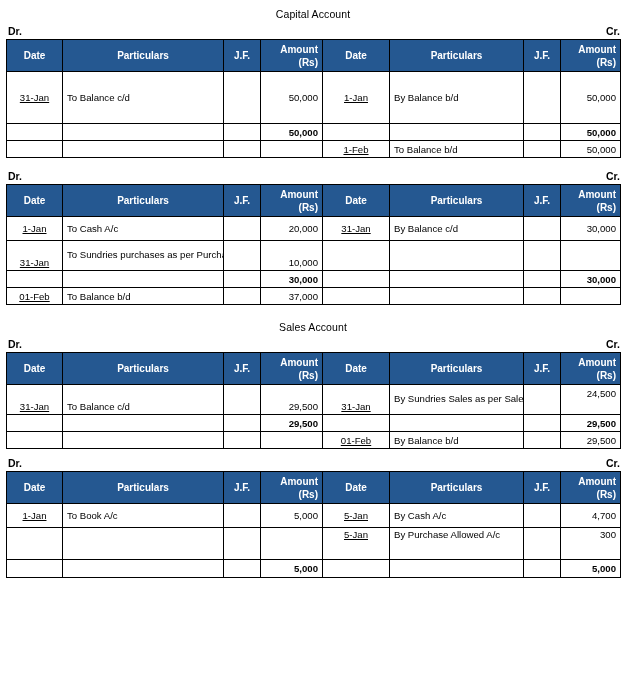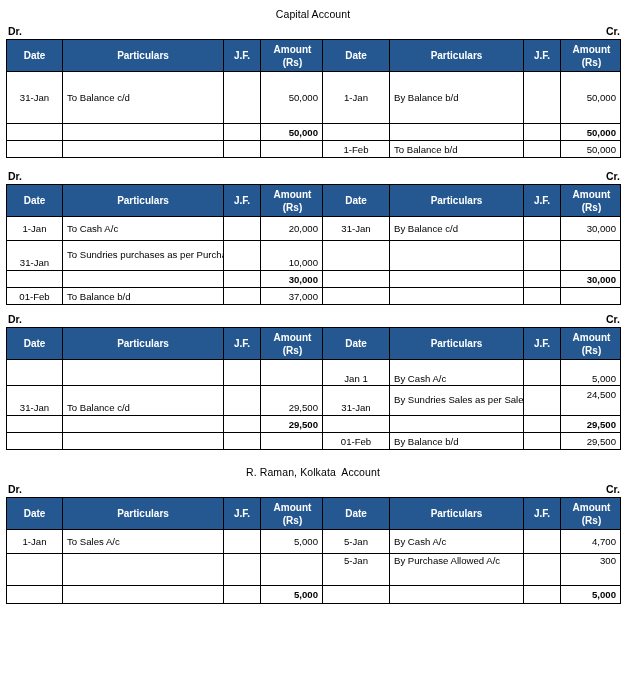--- a/index.html
+++ b/index.html
@@ -67,26 +67,26 @@
     background: #255891;
     color: #ffffff;
     font-weight: bold;
     font-size: 10px;
     height: 32px;
     text-align: center;
     border-color: #255891;
     line-height: 13px;
   }
   thead th.amt {
-    text-align: center;
+    text-align: right;
     padding-left: 6px;
   }
   thead th.sep-left { border-left: 1px solid #ffffff; }
 
-  td.c { text-align: center; }
+  td.c { text-align: center; text-decoration: underline; }
   td.l { text-align: left; }
   td.r { text-align: right; }
   td.bold { font-weight: bold; }
 
   .two-line {
     white-space: normal;
     line-height: 12.5px;
   }
 
   
@@ -254,20 +254,21 @@
           <td class="c"></td>
           <td class="r"></td>
         </tr>
       </tbody>
     </table>
   </div>
 
   <div class="spacer-8"></div>
 
   <div class="ledger-block">
+    <div class="ledger-title">Sales Account</div>
     <div class="drcr-row">
       <span>Dr.</span>
       <span>Cr.</span>
     </div>
     <table class="ledger">
       <colgroup>
         <col class="c-date1">
           <col class="c-part1">
           <col class="c-jf1">
           <col class="c-amt1">
@@ -288,30 +289,20 @@
           <th class="sep-left">Date</th>
           <th>Particulars</th>
           <th>J.F.</th>
           <th class="amt">
             <div>Amount</div>
             <div>(Rs)</div>
           </th>
         </tr>
       </thead>
       <tbody>
-        <tr style="height:26px;">
-          <td class="c"></td>
-          <td class="l"></td>
-          <td class="c"></td>
-          <td class="r"></td>
-          <td class="c" style="vertical-align:bottom;padding-bottom:1px;">Jan 1</td>
-          <td class="l" style="vertical-align:bottom;padding-bottom:1px;">By Cash A/c</td>
-          <td class="c"></td>
-          <td class="r" style="vertical-align:bottom;padding-bottom:1px;">5,000</td>
-        </tr>
         <tr style="height:30px;">
           <td class="c" style="vertical-align:bottom;padding-bottom:2px;">31-Jan</td>
           <td class="l" style="vertical-align:bottom;padding-bottom:2px;">To Balance c/d</td>
           <td class="c"></td>
           <td class="r" style="vertical-align:bottom;padding-bottom:2px;">29,500</td>
           <td class="c" style="vertical-align:bottom;padding-bottom:2px;">31-Jan</td>
           <td class="l two-line">By Sundries Sales as per Sales Book A/c</td>
           <td class="c"></td>
           <td class="r" style="vertical-align:bottom;padding-bottom:15px;">24,500</td>
         </tr>
@@ -335,21 +326,20 @@
           <td class="c"></td>
           <td class="r">29,500</td>
         </tr>
       </tbody>
     </table>
   </div>
 
   <div class="spacer-8"></div>
 
   <div class="ledger-block">
-    <div class="ledger-title">R. Raman, Kolkata  Account</div>
     <div class="drcr-row">
       <span>Dr.</span>
       <span>Cr.</span>
     </div>
     <table class="ledger">
       <colgroup>
         <col class="c-date1">
           <col class="c-part1">
           <col class="c-jf1">
           <col class="c-amt1">
@@ -372,21 +362,21 @@
           <th>J.F.</th>
           <th class="amt">
             <div>Amount</div>
             <div>(Rs)</div>
           </th>
         </tr>
       </thead>
       <tbody>
         <tr style="height:24px;">
           <td class="c">1-Jan</td>
-          <td class="l">To Sales A/c</td>
+          <td class="l">To Book A/c</td>
           <td class="c"></td>
           <td class="r">5,000</td>
           <td class="c">5-Jan</td>
           <td class="l">By Cash A/c</td>
           <td class="c"></td>
           <td class="r">4,700</td>
         </tr>
         <tr style="height:32px;">
           <td class="c" style="vertical-align:top;padding-top:1px;"></td>
           <td class="l"></td>

